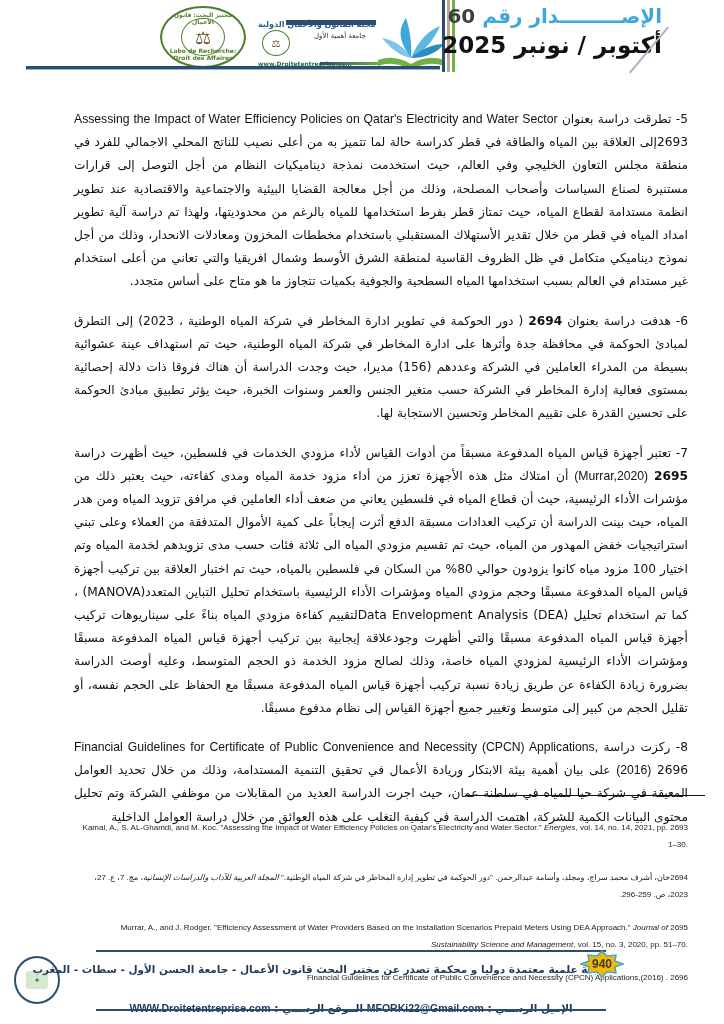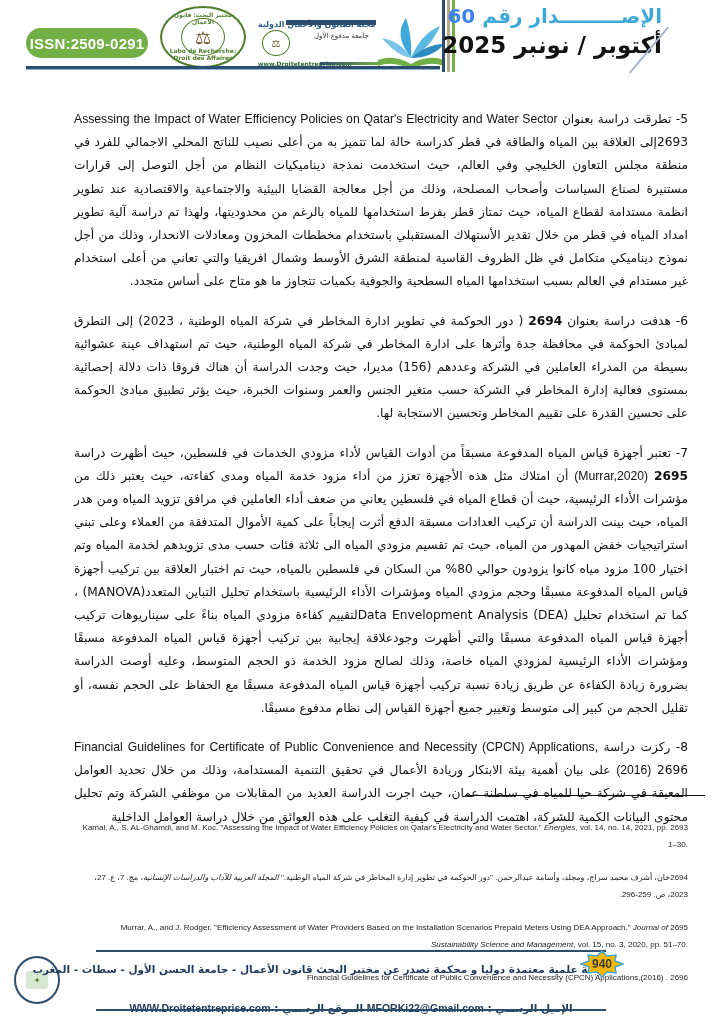--- a/index.html
+++ b/index.html
@@ -19,21 +19,21 @@
   .journal-logo .j-mini { position:absolute; left: 6px; top: 26px; width: 26px; height: 24px; border-radius:50%; border:1px solid #4f7e2c; font-size: 10px; display:flex; align-items:center; justify-content:center; color:#6b4e1f; }
   .journal-logo .j-uni { position:absolute; left: 58px; top: 28px; font-size: 7px; color:#333; direction: rtl; }
   .journal-logo .j-site { position:absolute; left: 2px; top: 56px; font-size: 6px; color: #2d6b36; font-weight: bold; }
   .journal-logo .j-line { position:absolute; left: 64px; top: 58px; width: 60px; height: 3px; background: linear-gradient(90deg, #2c4d6e, #72b046); }
   .journal-logo .book { position:absolute; left: 120px; top: 10px; width: 70px; height: 56px; }
 
   .vbars { position: absolute; left: 442px; top: 0; width: 14px; height: 72px; display:flex; gap: 2px; }
   .vbars span { display:block; width: 3px; height: 100%; }
   .issue { position: absolute; left: 462px; top: 4px; width: 200px; text-align: right; direction: rtl; }
   .issue .line1 { font-size: 20px; font-weight: bold; color: #3ea8d8; white-space: nowrap; }
-  .issue .line1 .num { color: #3b82f6; }
+  .issue .line1 .num { color: #404040; }
   .issue .line2 { font-size: 23px; font-weight: bold; color: #111; margin-top: 4px; white-space: nowrap; }
   .diag { position:absolute; left: 648px; top: 20px; width: 2px; height: 60px; background: #aab4c8; transform: rotate(40deg); }
 
   .header-rule { position: absolute; left: 26px; top: 66px; width: 414px; height: 3px; background: #2c4d6e; border-bottom: 1px solid #8fb8d8; }
 
   
   .content { position: absolute; left: 58px; top: 92px; width: 646px; direction: rtl; text-align: justify; font-family: "DejaVu Sans", sans-serif; font-size: 12.2px; line-height: 23.2px; color: #111; }
   .content p { margin: 16px; }
   .content .ltr { unicode-bidi: embed; direction: ltr; font-family: "Liberation Sans", sans-serif; }
   .content b { font-weight: bold; }
@@ -53,33 +53,32 @@
   .footer-line1 { position: absolute; left: 96px; top: 963px; width: 510px; direction: rtl; text-align: right; font-size: 10.5px; font-weight: bold; color: #1f3a5a; white-space: nowrap; }
   .footer-line2 { position: absolute; left: 96px; top: 986px; width: 510px; direction: rtl; text-align: center; font-size: 10.5px; font-weight: bold; color: #1f3a5a; white-space: nowrap; margin-top: 16px; }
   .footer-line2 .ltr { direction: ltr; unicode-bidi: embed; font-family: "Liberation Sans", sans-serif; }
   .seal { position: absolute; left: 14px; top: 956px; width: 46px; height: 48px; border-radius: 50%; border: 2px solid #2c4d6e; box-sizing: border-box; display:flex; align-items:center; justify-content:center; background:#fff; }
   .seal .core { width: 22px; height: 18px; background: #d6e8d0; border-radius: 3px; font-size: 8px; color:#4f7e2c; display:flex; align-items:center; justify-content:center; }
 </style>
 </head>
 <body>
 
 <div class="header">
-  <div class="issn">ISSN:2509-0291</div>
 
   <div class="lab-logo">
     <div class="ring-text">مختبر البحث: قانون الأعمال</div>
     <div class="inner">⚖</div>
     <div class="ring-text bottom">Labo de Recherche: Droit des Affaires</div>
   </div>
 
   <div class="journal-logo">
     <div class="j-title">مجلة القانون والأعمال الدولية</div>
     <div class="j-band"></div>
     <div class="j-mini">⚖</div>
-    <div class="j-uni">جامعة مدفوع الأول</div>
+    <div class="j-uni">جامعة أهمية الأول</div>
     <div class="j-site">www.Droitetentreprise.com</div>
     <div class="j-line"></div>
     <svg class="book" viewBox="0 0 70 56">
       <path d="M35 44 C25 30, 20 18, 30 4 C34 16, 36 30, 35 44 Z" fill="#3ea8d8"></path>
       <path d="M35 44 C42 28, 50 18, 64 12 C58 26, 48 38, 35 44 Z" fill="#5bb8e0"></path>
       <path d="M35 44 C30 34, 18 26, 6 24 C14 34, 24 42, 35 44 Z" fill="#7ec6e8"></path>
       <path d="M35 44 C44 36, 56 30, 68 30 C60 40, 48 44, 35 44 Z" fill="#2c8cc0"></path>
       <path d="M2 46 Q18 40 35 50 Q52 40 68 46 L68 52 Q52 46 35 56 Q18 46 2 52 Z" fill="#72b046"></path>
     </svg>
   </div>

